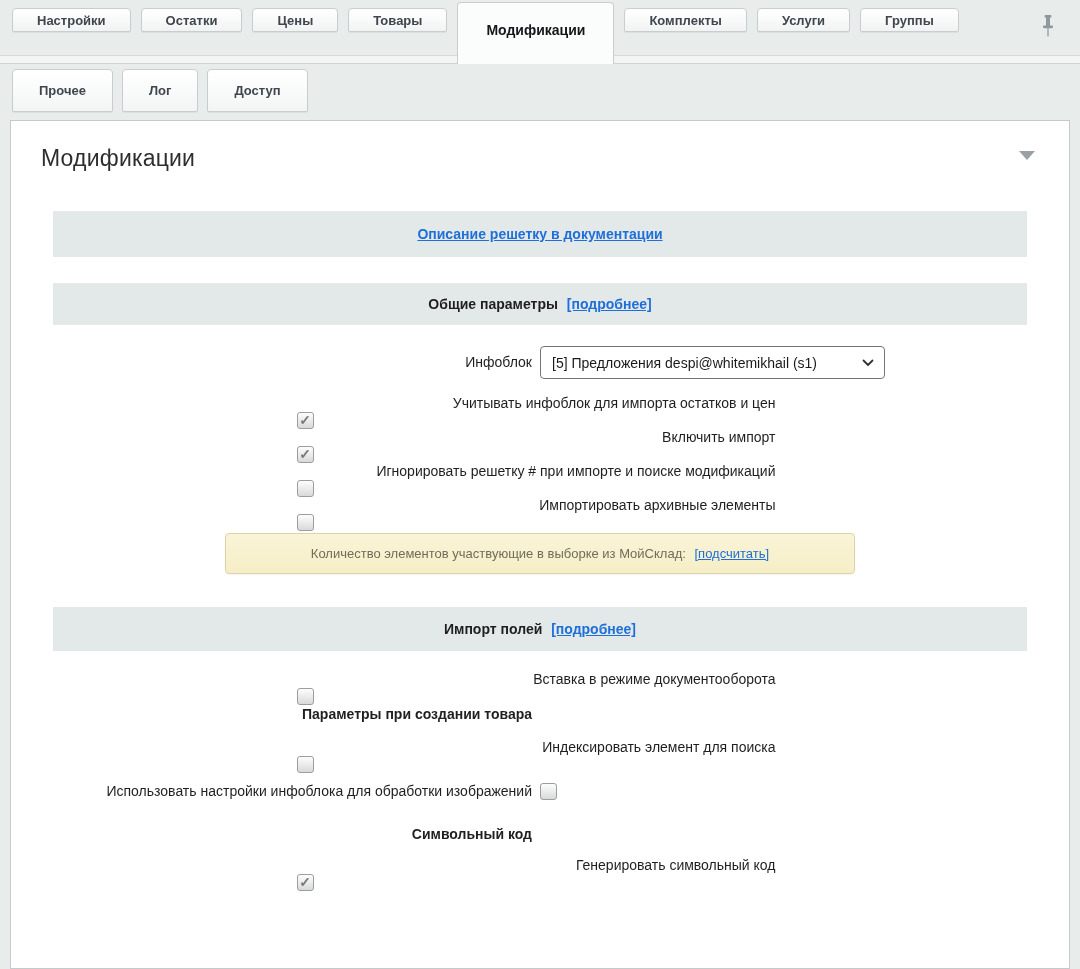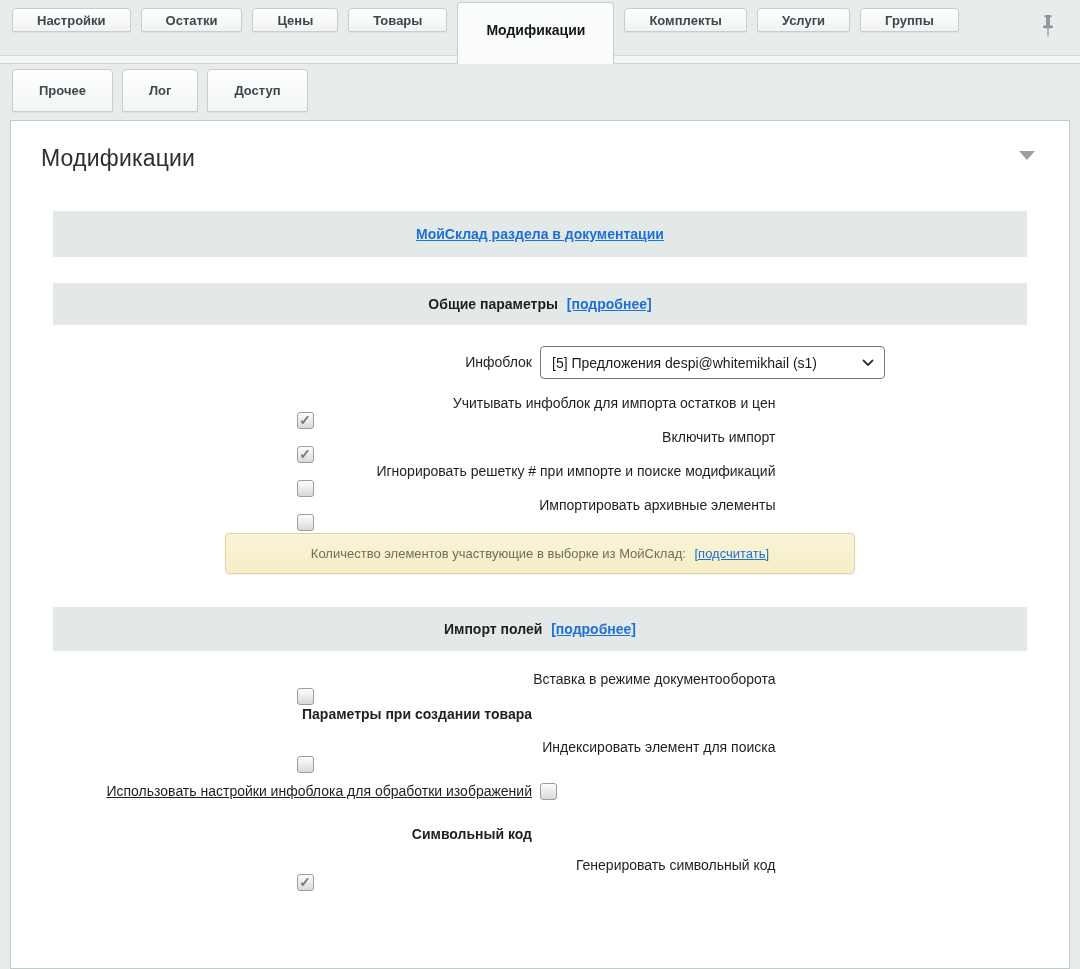--- a/index.html
+++ b/index.html
@@ -67,21 +67,21 @@
   .bar a.blue-link { margin-left:5px; }
 
   
   .frow { display:flex; align-items:center; }
   .frow .lbl { width:50%; text-align:right; padding-right:8px; color:#1f1f1f; line-height:17px; }
   .frow .lbl.bold { font-weight:bold; }
   .frow .ctl { width:50%; display:flex; align-items:center; }
 
   .row-select { margin-top:21px; margin-bottom:16px; }
   .row-cb { height:18px; margin-bottom:16px;flex-direction:column; }
-  .row-cb2 { height:36px; margin-bottom:16px;text-decoration:underline; }
+  .row-cb2 { height:36px; margin-bottom:16px; }
   .row-head { height:18px; margin-bottom:16px; }
   .mt-sec { margin-top:21px; }
 
   .sel {
     width:345px; height:33px; background:#ffffff;
     border:1px solid #757575; border-radius:4px;
     display:flex; align-items:center; padding:0 10px 0 11px;
     font-size:14px; color:#1a1a1a; cursor:pointer;
   }
   .sel .sel-txt { flex:1; white-space:nowrap; }
@@ -140,21 +140,21 @@
 
 <div class="panel">
   <div class="panel-head">
     <span class="panel-title">Модификации</span>
     <span class="collapse-arrow"></span>
   </div>
 
   <div class="content">
 
     <div class="bar bar-doc">
-      <a class="blue-link" style="margin-left:0">МойСклад раздела в документации</a>
+      <a class="blue-link" style="margin-left:0">Описание решетку в документации</a>
     </div>
 
     <div class="bar bar-sec">
       <span>Общие параметры</span>
       <a class="blue-link">[подробнее]</a>
     </div>
 
     <div class="frow row-select">
       <div class="lbl">Инфоблок</div>
       <div class="ctl">

